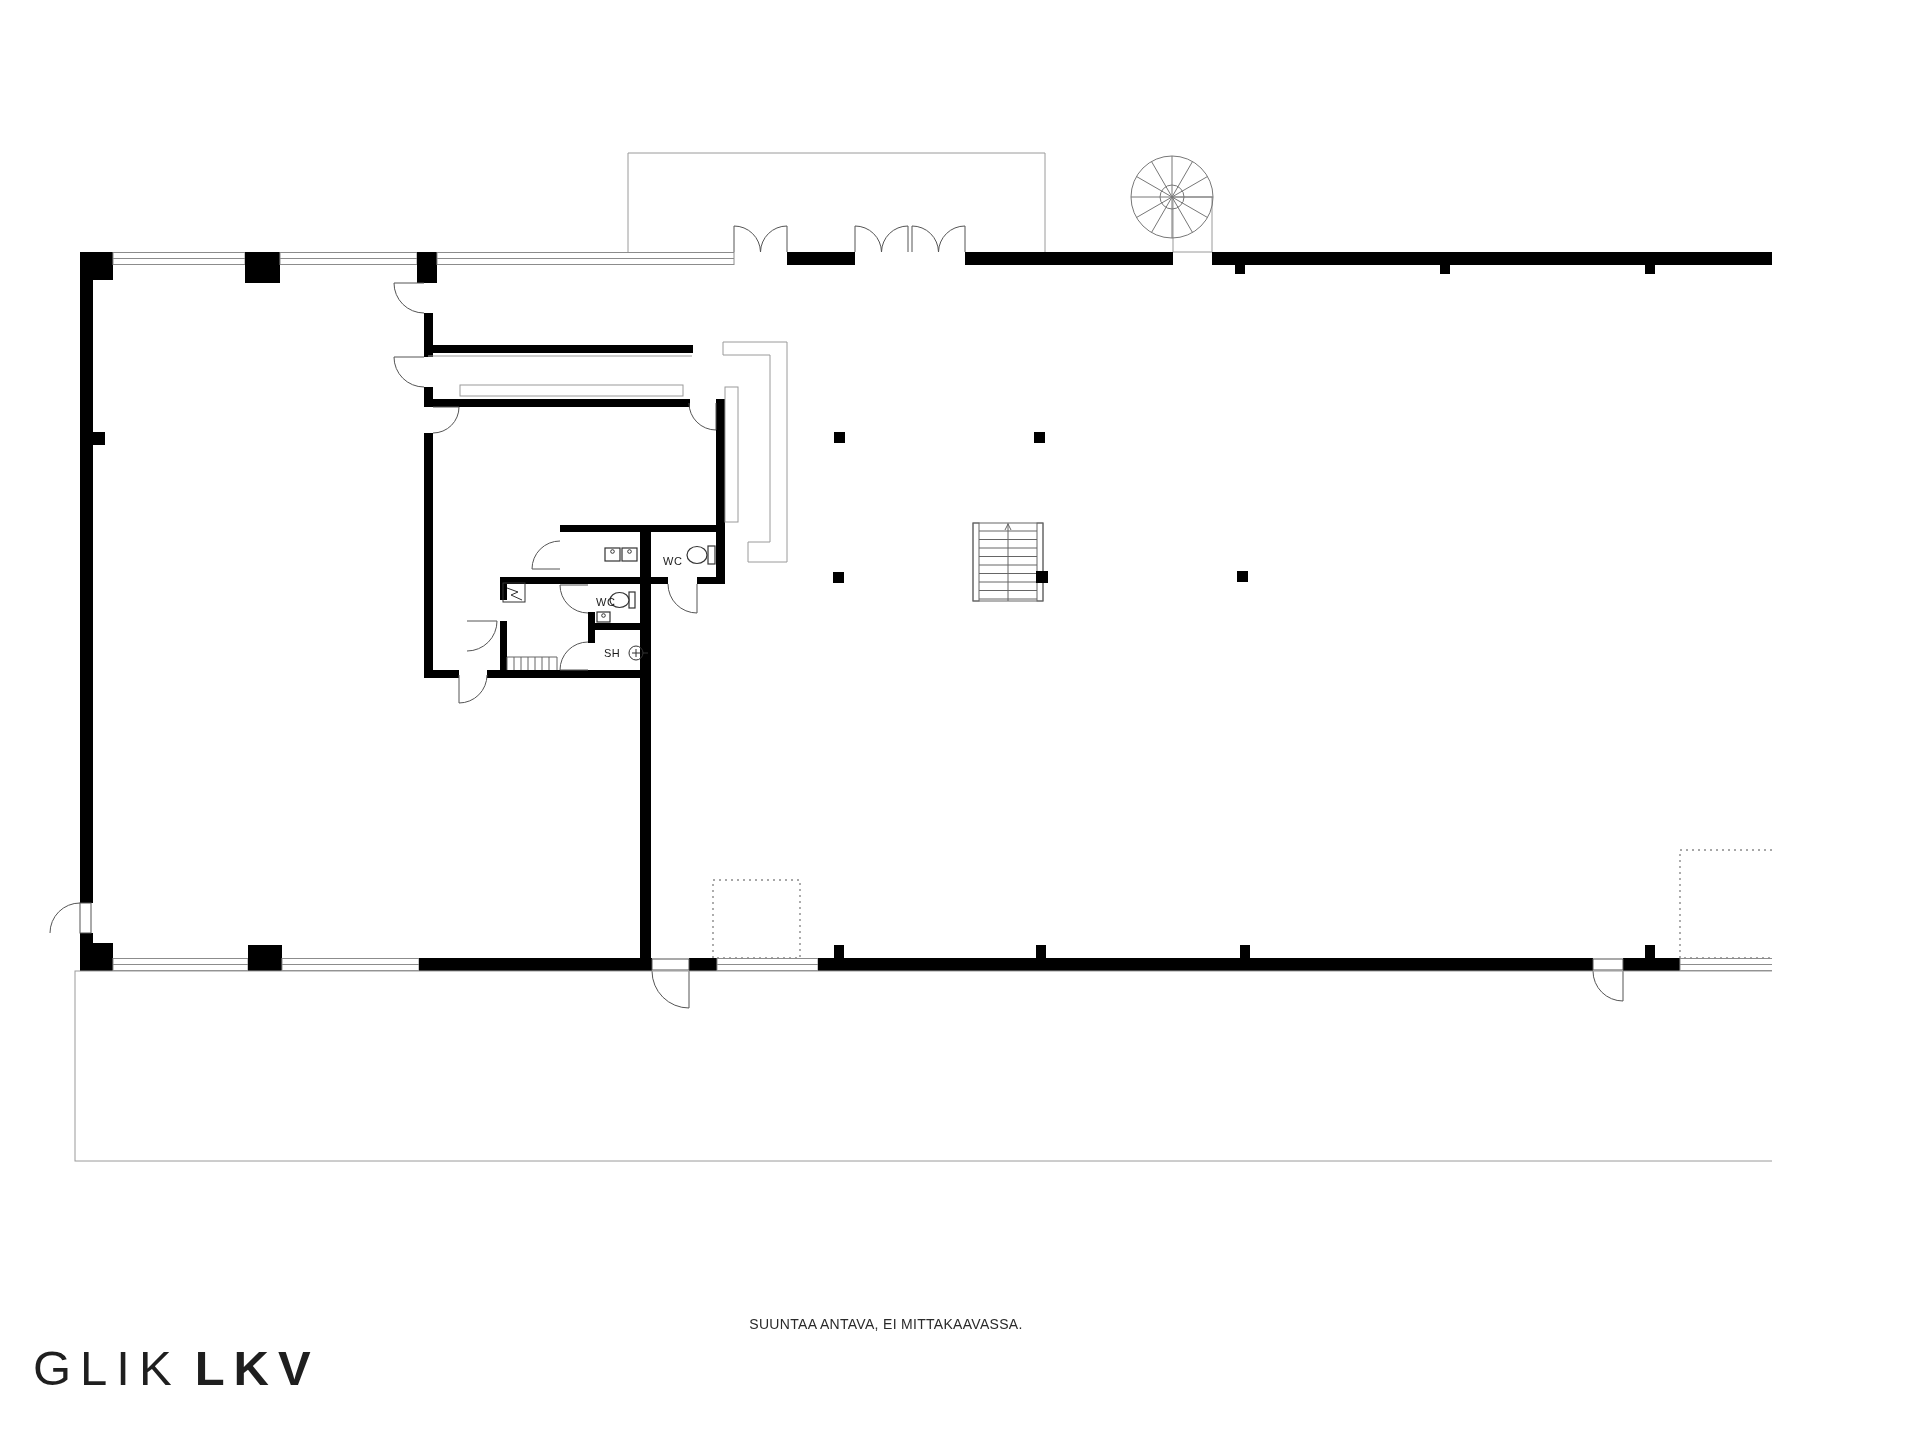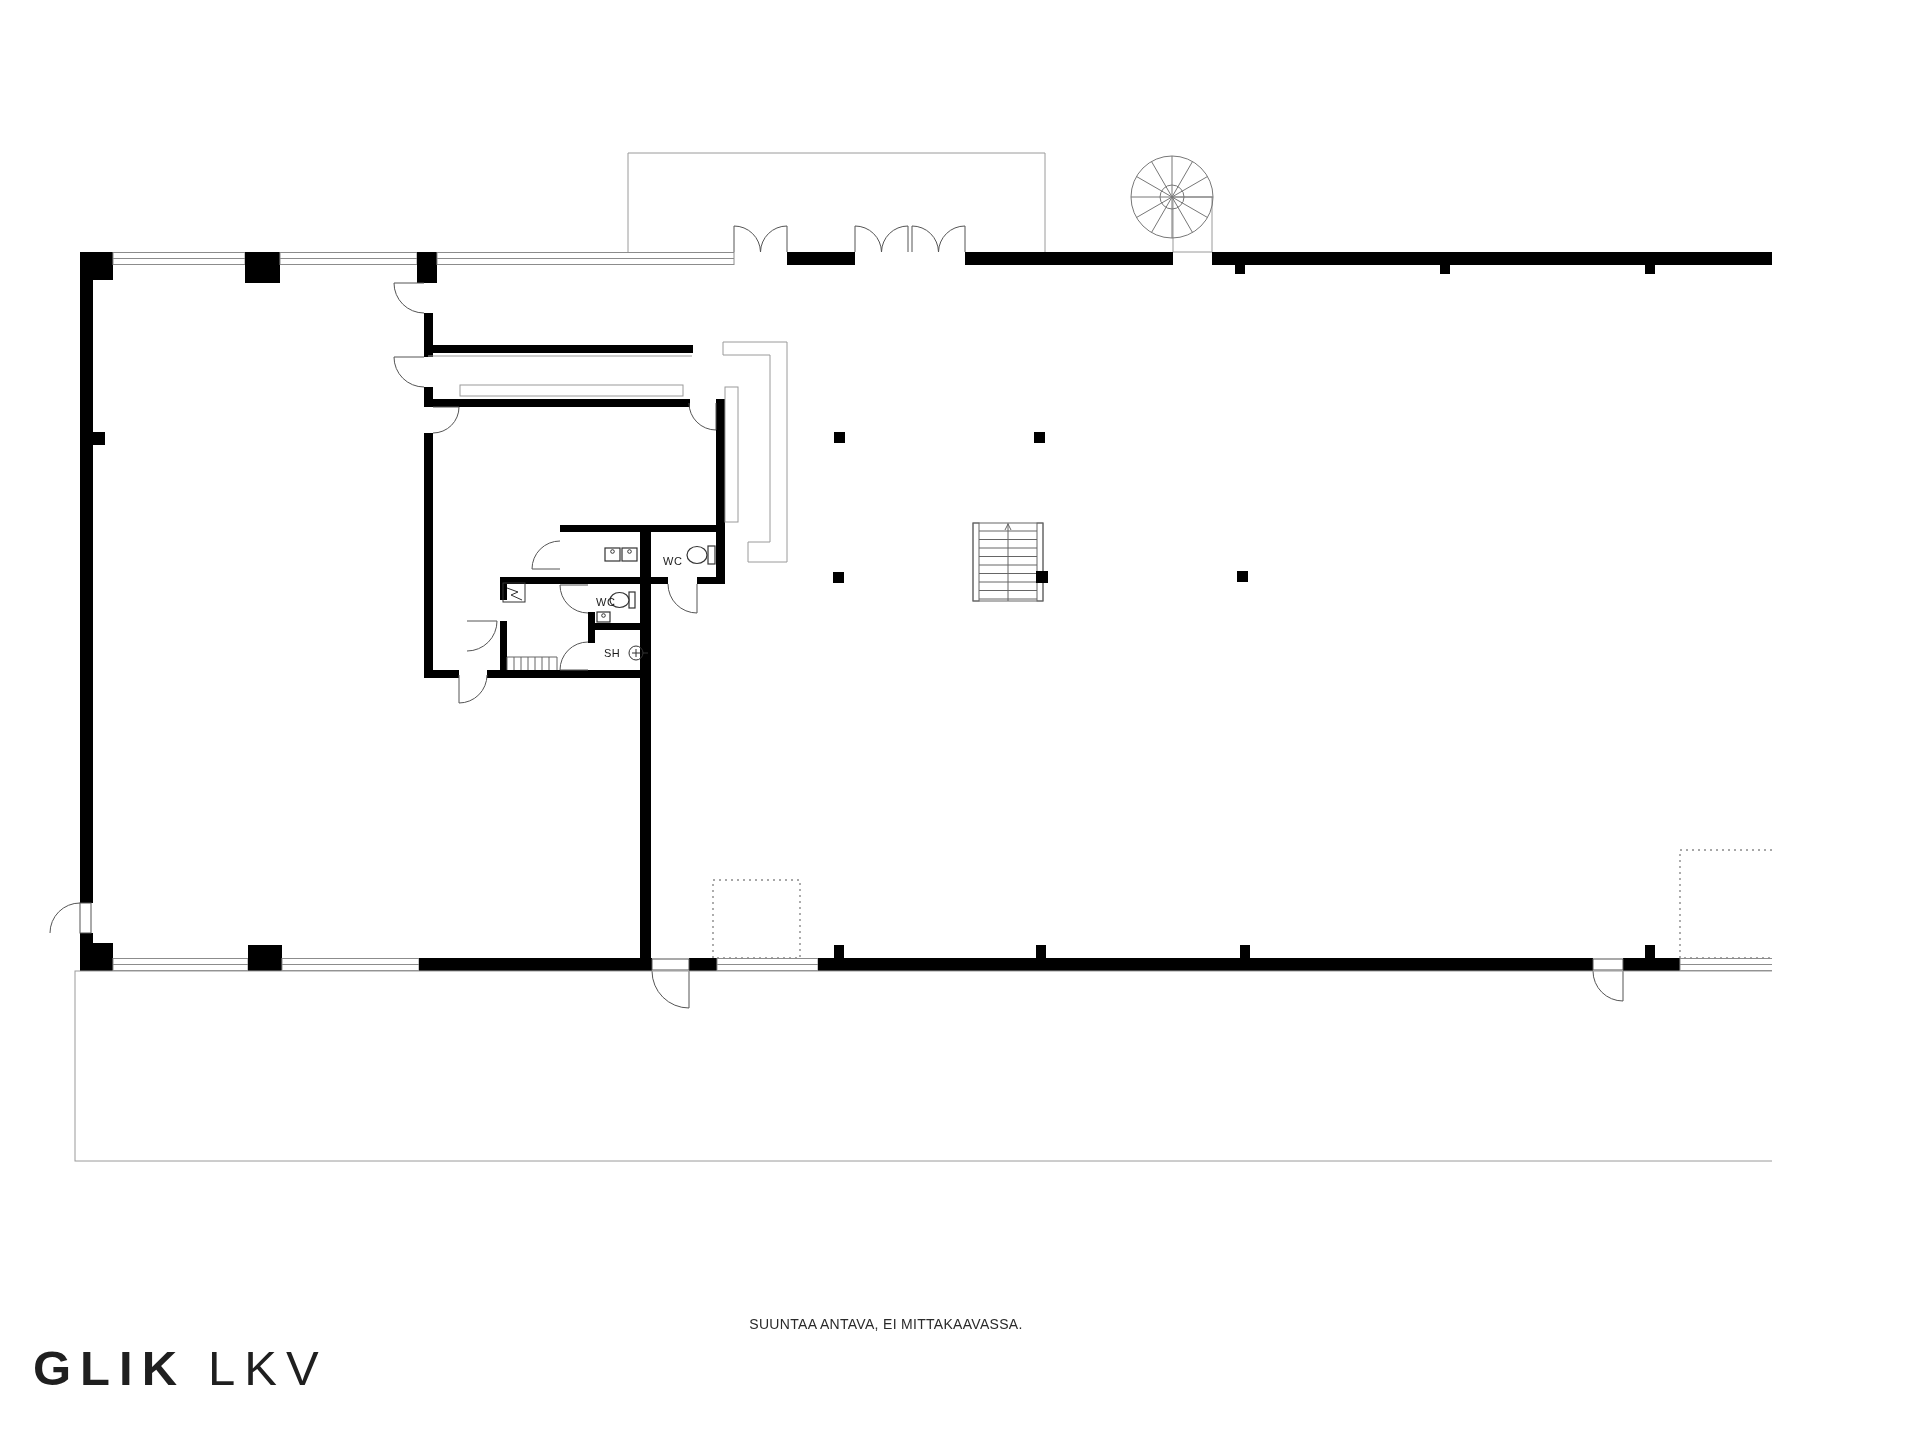--- a/index.html
+++ b/index.html
@@ -13,22 +13,22 @@
   .thin2{fill:none;stroke:#777;stroke-width:1;}
   .dotted{fill:none;stroke:#8a8a8a;stroke-width:1.4;stroke-dasharray:2 4;}
   .door{fill:none;stroke:#555;stroke-width:1;}
   .leafrect{fill:#fff;stroke:#555;stroke-width:1;}
   .fix{fill:#fff;stroke:#333;stroke-width:1.2;}
   .fixl{fill:none;stroke:#333;stroke-width:1;}
   .stair{fill:none;stroke:#666;stroke-width:1;}
   .roomlabel{font-size:11px;fill:#1a1a1a;letter-spacing:0.5px;}
   .logo{position:absolute;left:33px;top:1342px;color:#1f1f1f;font-size:49px;line-height:1.1;
         white-space:nowrap;letter-spacing:9px;}
-  .logo .primary{font-weight:700;}
-  .logo .secondary{font-weight:400;margin-left:22px;}
+  .logo .primary{font-weight:400;}
+  .logo .secondary{font-weight:700;margin-left:14px;}
   .disclaimer{position:absolute;left:0;top:1316px;width:100%;text-align:center;
               font-size:14px;color:#2a2a2a;letter-spacing:0.3px;}
 </style>
 </head>
 <body>
 
 <div class="canvas">
 <svg width="1920" height="1440" viewBox="0 0 1920 1440">
 
   <g>

